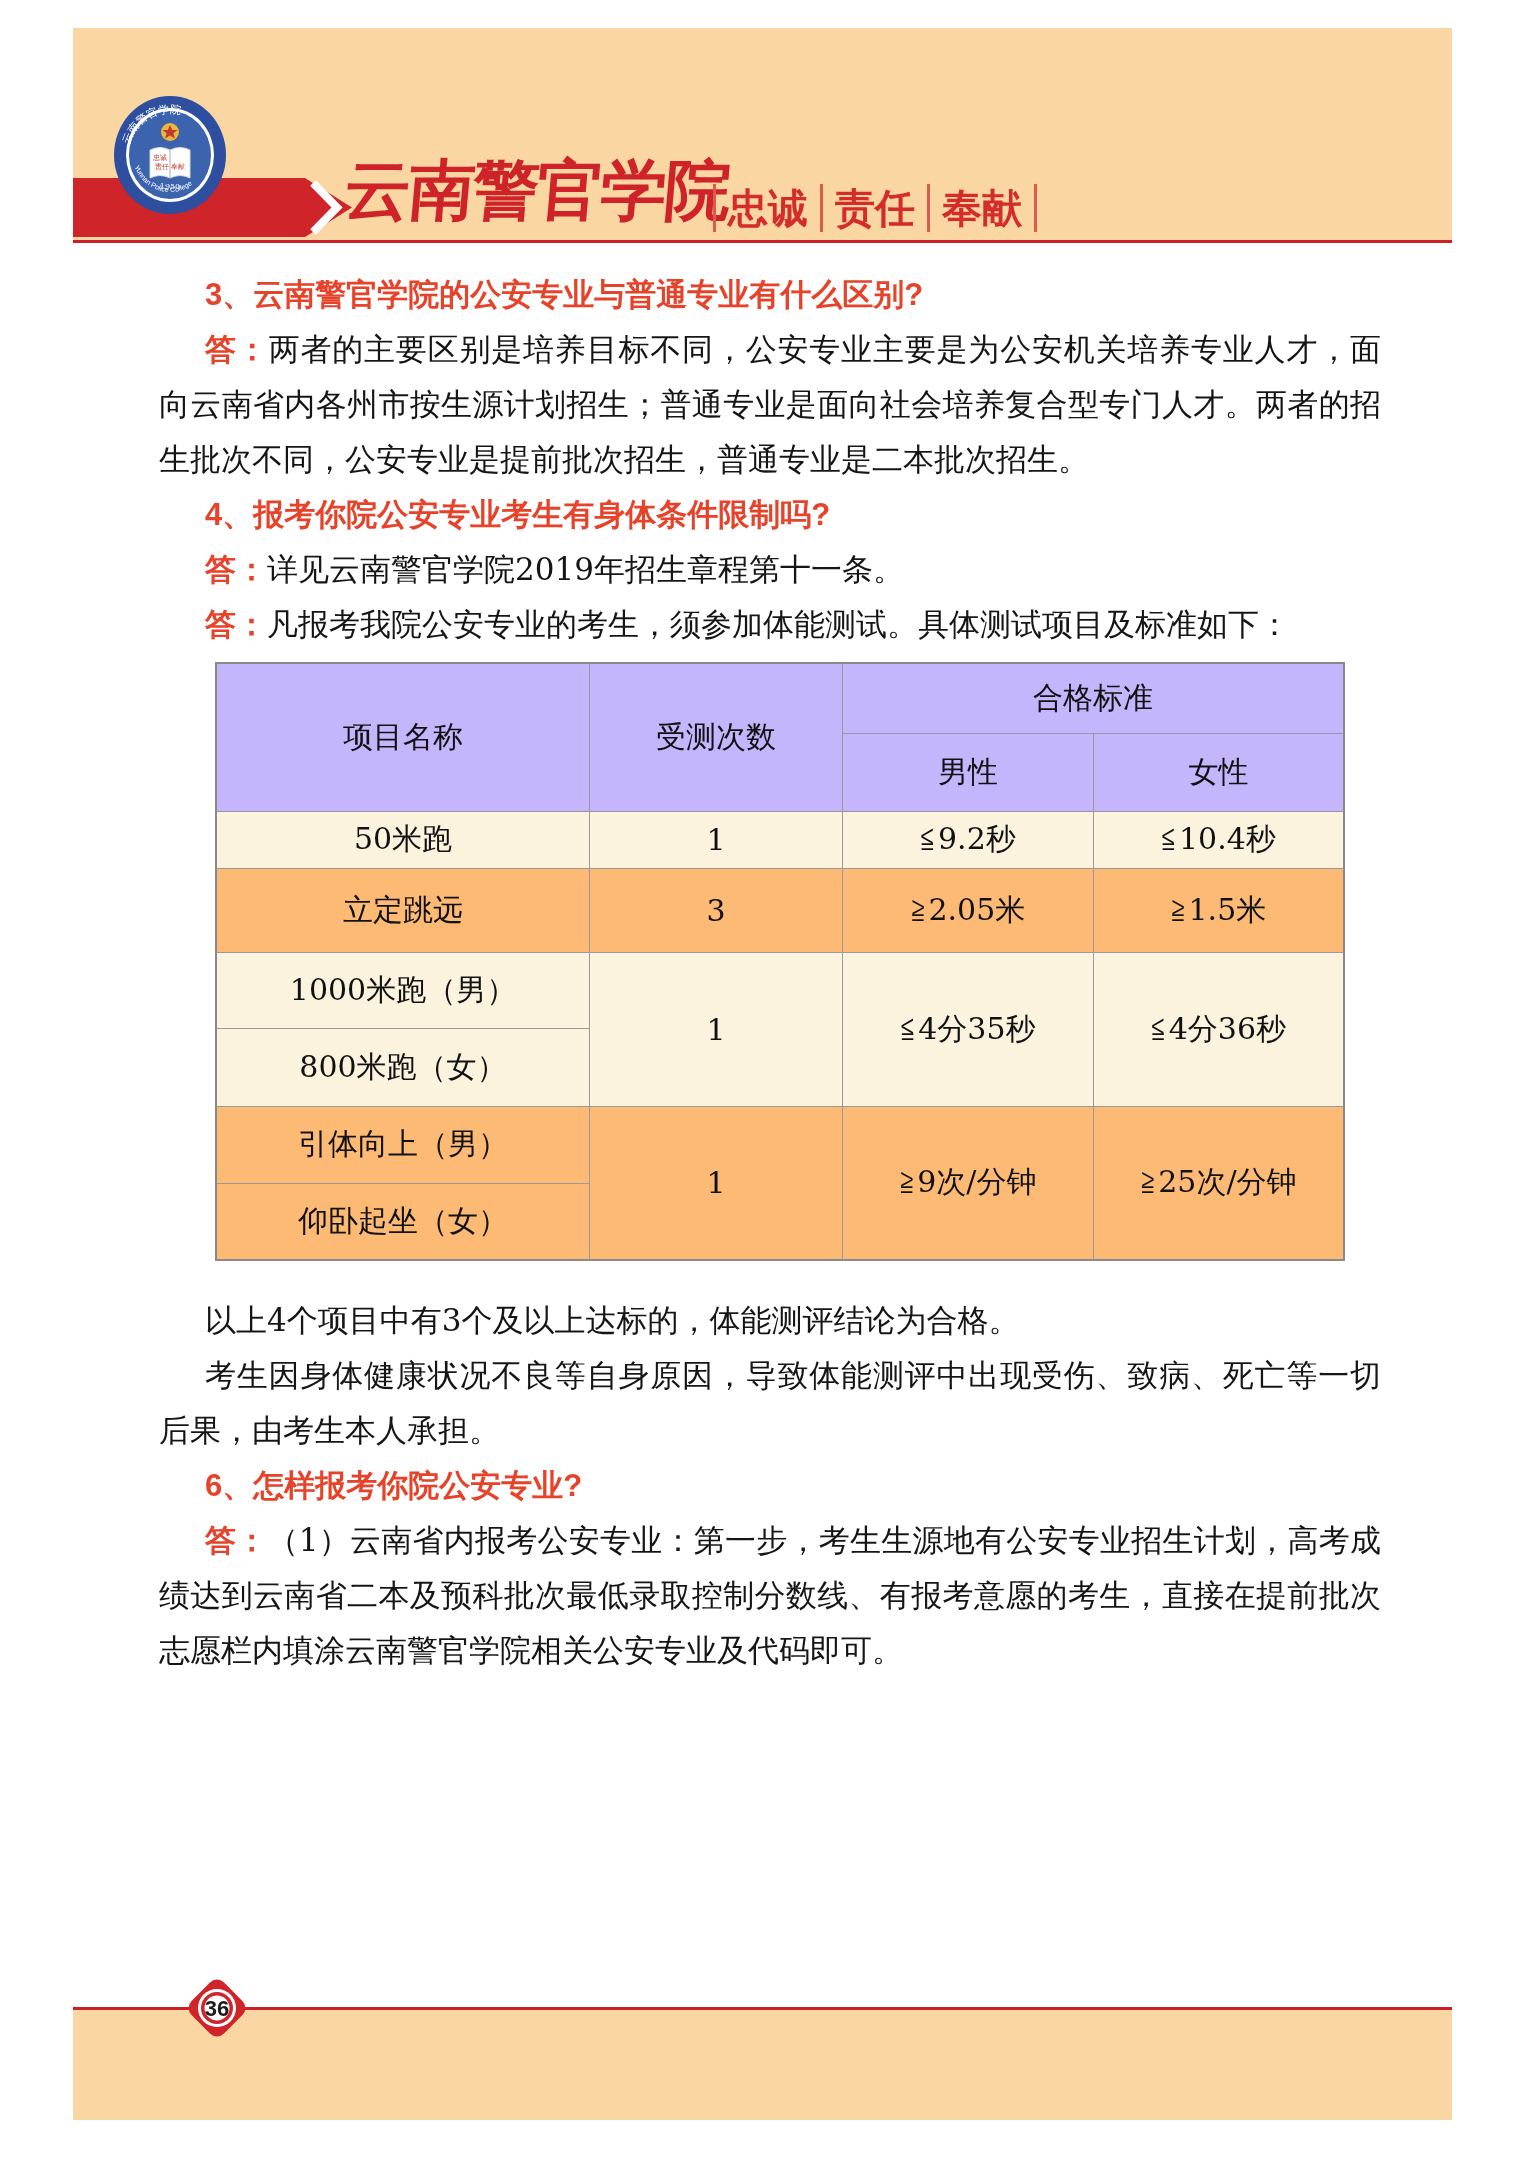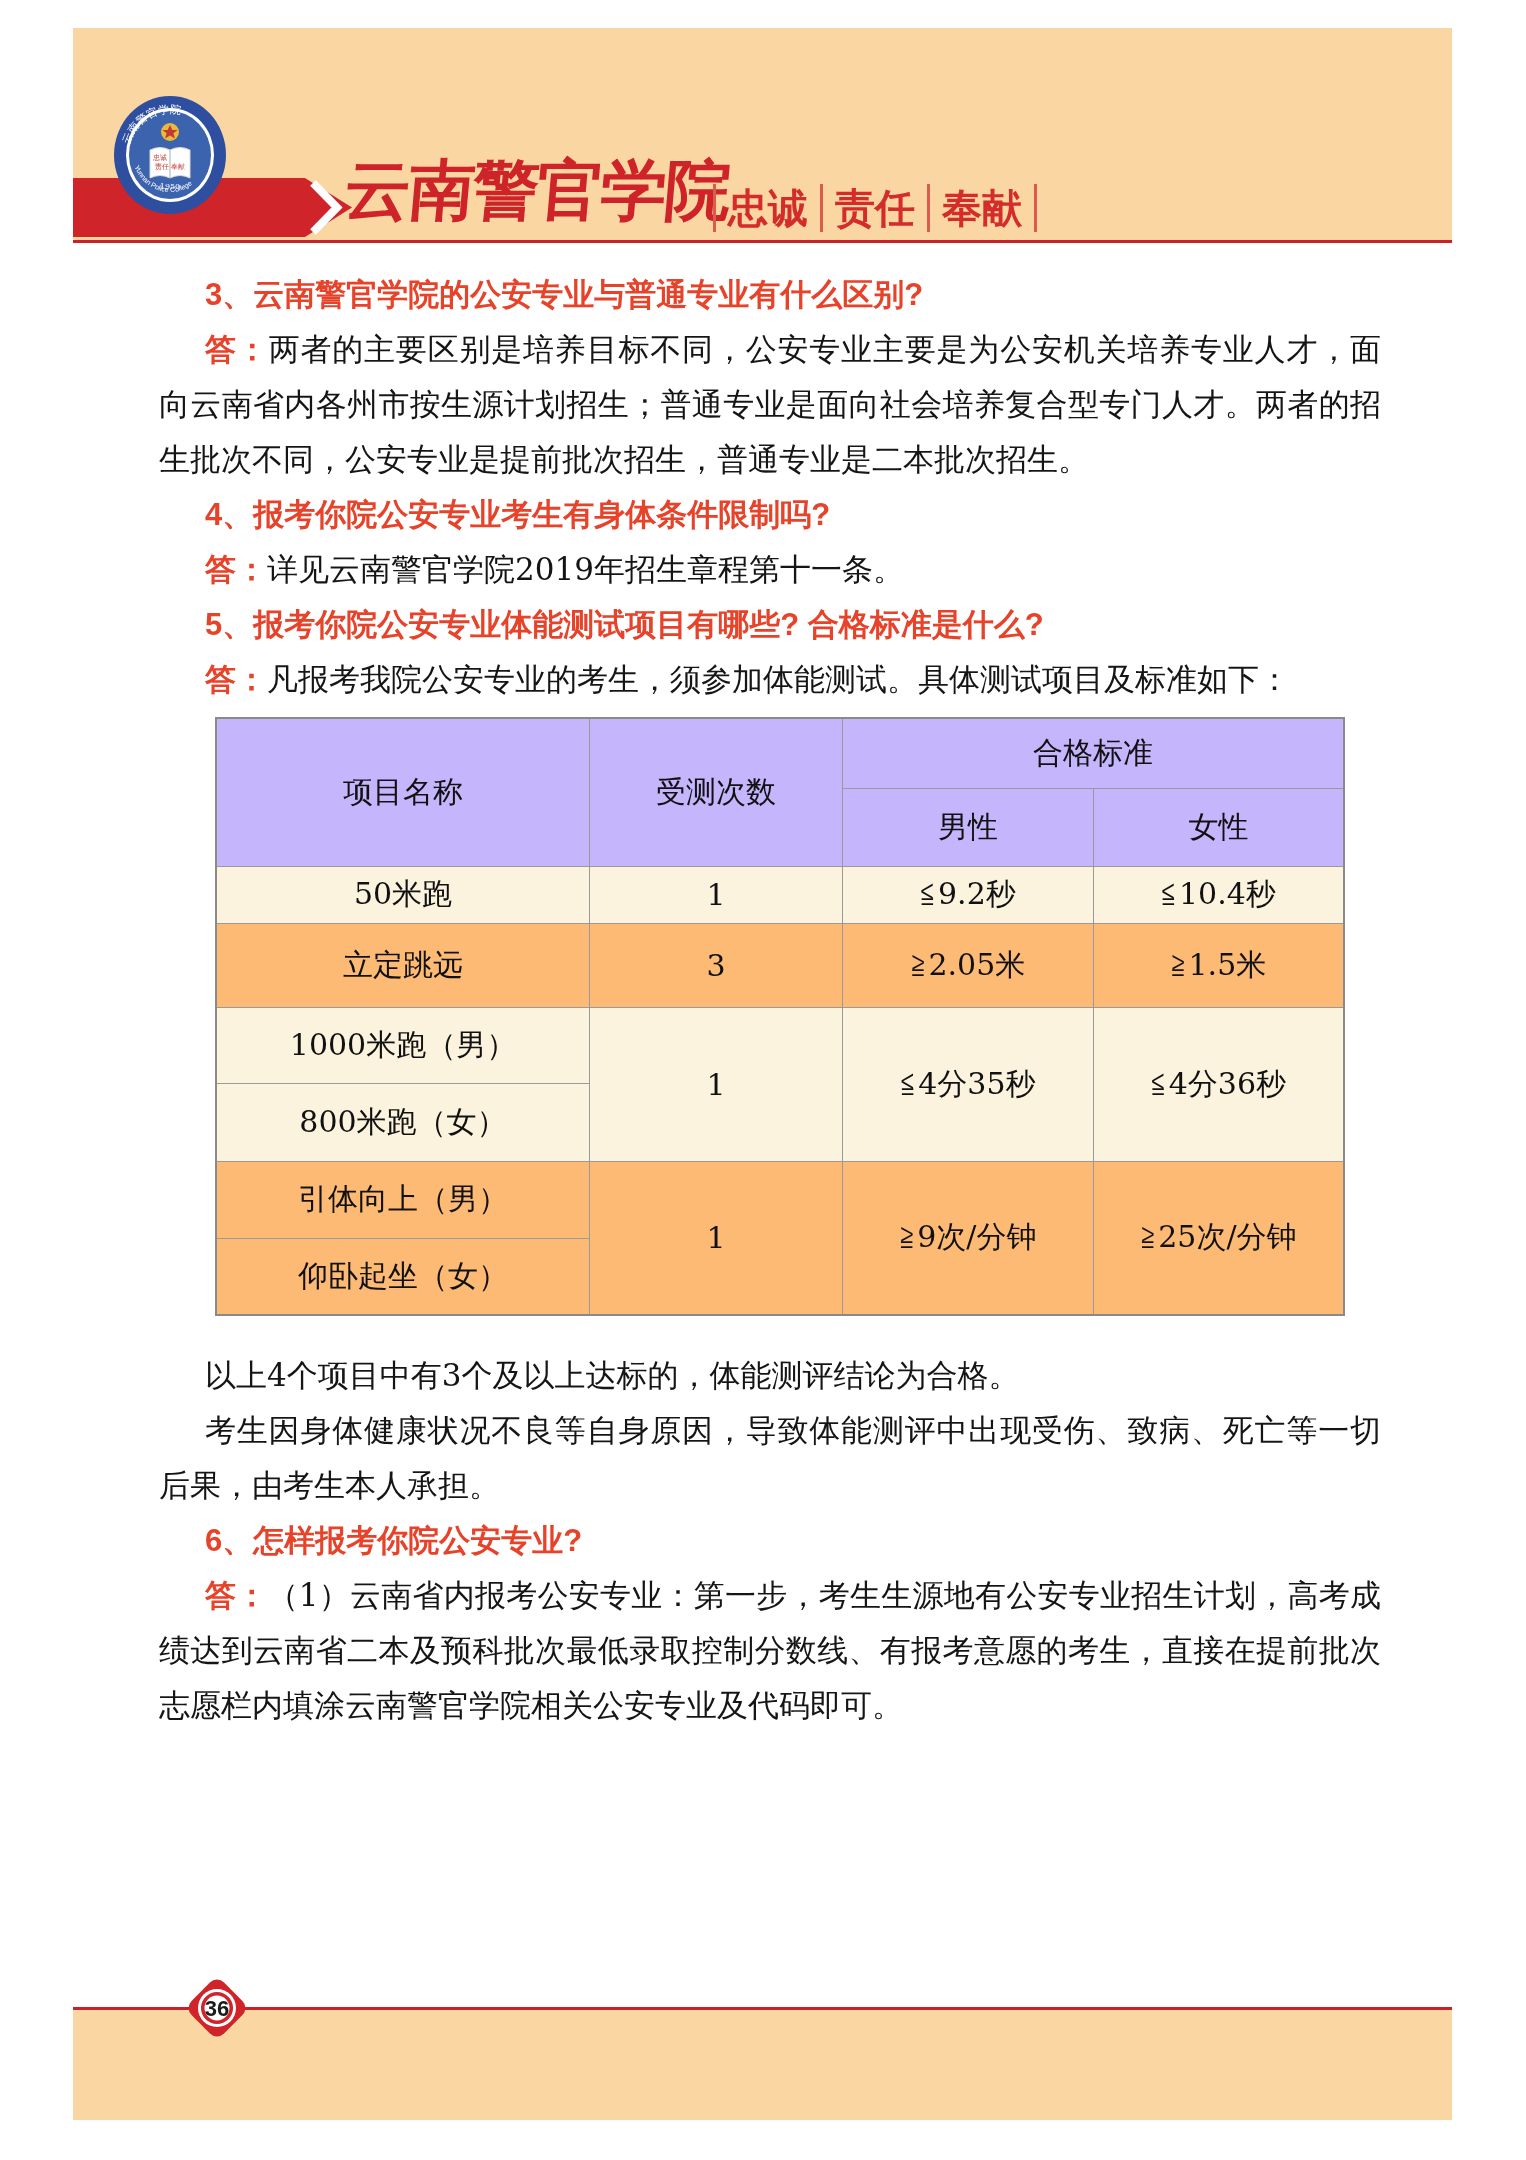--- a/index.html
+++ b/index.html
@@ -124,21 +124,20 @@
   </div>
 
   <div class="content">
 
     <h2>3、云南警官学院的公安专业与普通专业有什么区别?</h2>
     <p><span class="ans-prefix">答：</span><span>两者的主要区别是培养目标不同，公安专业主要是为公安机关培养专业人才，面向云南省内各州市按生源计划招生；普通专业是面向社会培养复合型专门人才。两者的招生批次不同，公安专业是提前批次招生，普通专业是二本批次招生。</span></p>
 
     <h2>4、报考你院公安专业考生有身体条件限制吗?</h2>
     <p><span class="ans-prefix">答：</span><span>详见云南警官学院2019年招生章程第十一条。</span></p>
 
-    <h2>5、报考你院公安专业体能测试项目有哪些? 合格标准是什么?</h2>
     <p><span class="ans-prefix">答：</span><span>凡报考我院公安专业的考生，须参加体能测试。具体测试项目及标准如下：</span></p>
 
     <table class="fitness">
       <tbody>
           <tr class="hr1">
         <td class="c1 th-bg" rowspan="2">项目名称</td>
         <td class="c2 th-bg" rowspan="2">受测次数</td>
         <td class="th-bg" colspan="2">合格标准</td>
       </tr>
       <tr class="hr2">

